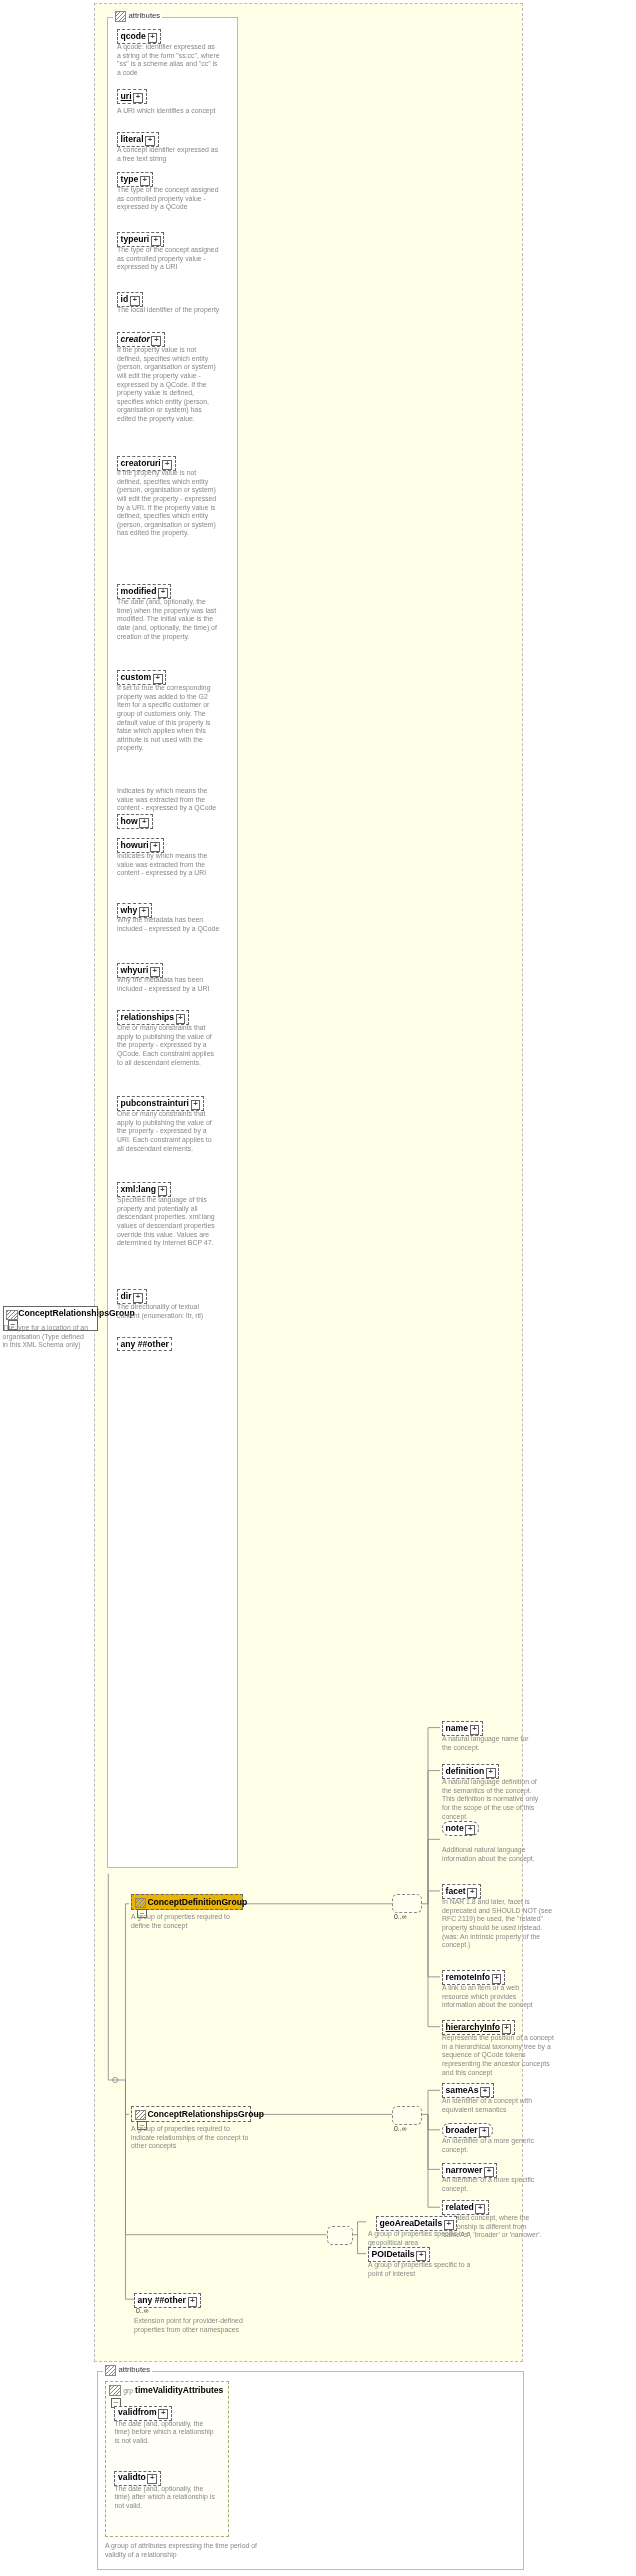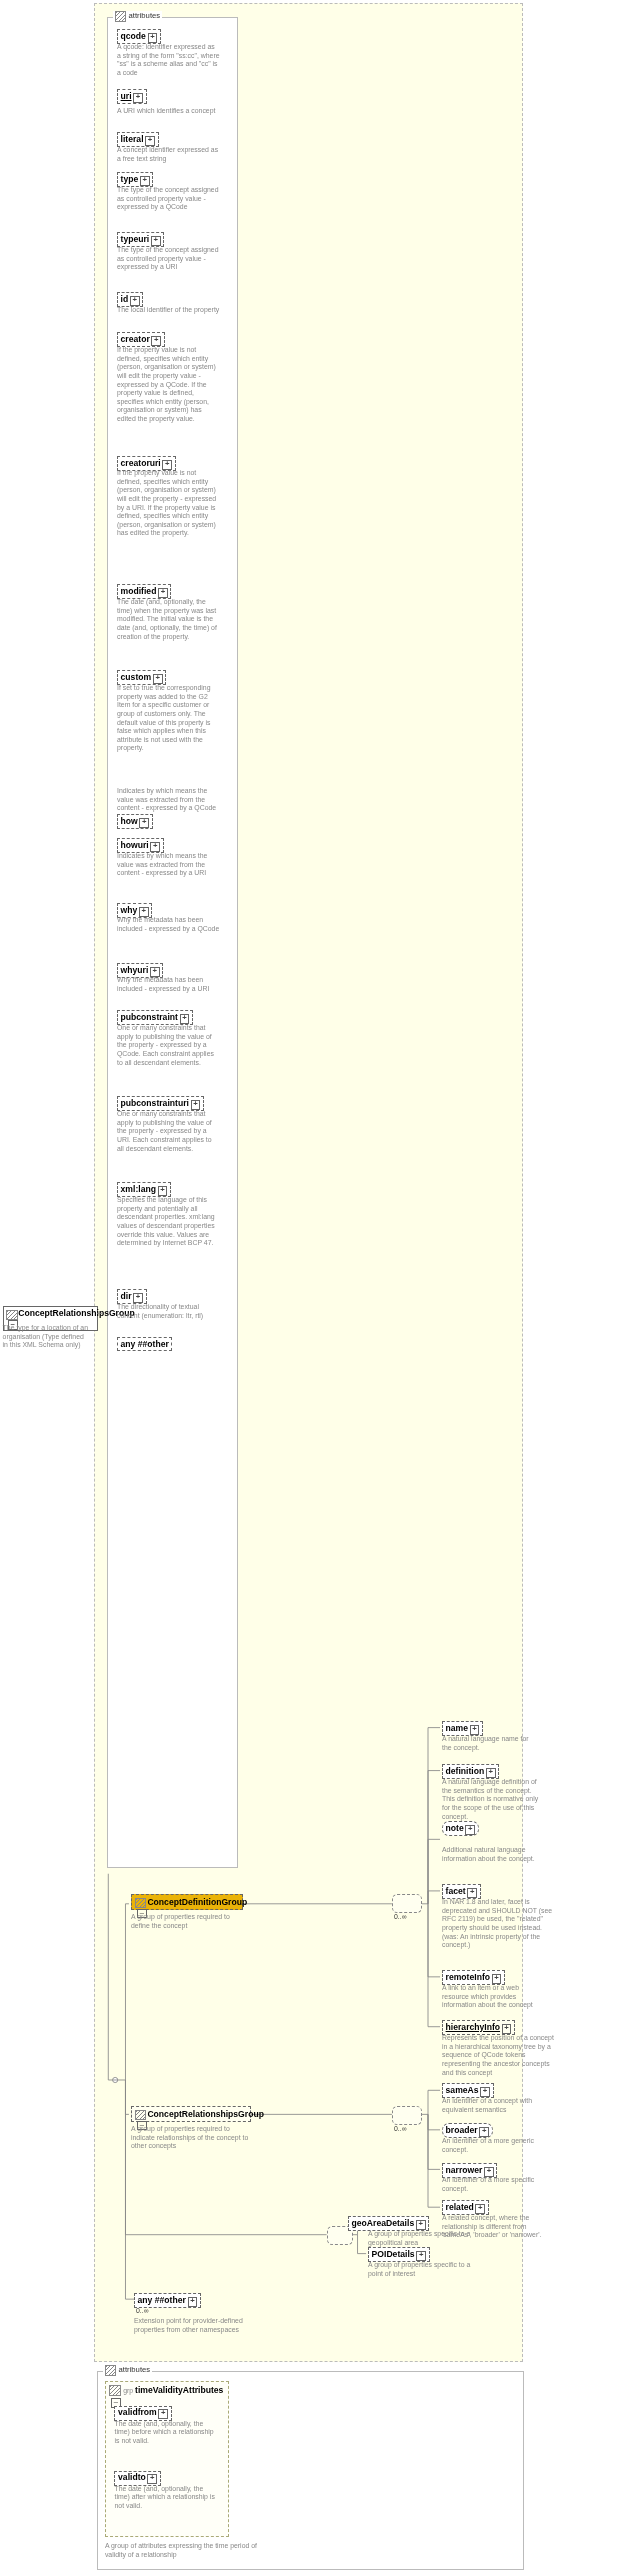--- a/index.html
+++ b/index.html
@@ -123,21 +123,21 @@
 
   <div class="field-box" style="left:117px; top:172px;"><span>type</span><span class="plus">+</span></div>
   <div class="desc" style="left:117px; top:186px; width:103px;">The type of the concept assigned as controlled property value - expressed by a QCode</div>
 
   <div class="field-box" style="left:117px; top:232px;"><span>typeuri</span><span class="plus">+</span></div>
   <div class="desc" style="left:117px; top:246px; width:103px;">The type of the concept assigned as controlled property value - expressed by a URI</div>
 
   <div class="field-box" style="left:117px; top:292px;"><span>id</span><span class="plus">+</span></div>
   <div class="desc" style="left:117px; top:306px; width:103px;">The local identifier of the property</div>
 
-  <div class="field-box" style="left:117px; top:332px;"><span>creator</span><span class="plus">+</span></div>
+  <div class="field-box" style="left:117px; top:332px;font-style:italic;"><span>creator</span><span class="plus">+</span></div>
   <div class="desc" style="left:117px; top:346px; width:103px;">If the property value is not defined, specifies which entity (person, organisation or system) will edit the property value - expressed by a QCode. If the property value is defined, specifies which entity (person, organisation or system) has edited the property value.</div>
 
   <div class="field-box" style="left:117px; top:456px;"><span>creatoruri</span><span class="plus">+</span></div>
   <div class="desc" style="left:117px; top:469px; width:103px;">If the property value is not defined, specifies which entity (person, organisation or system) will edit the property - expressed by a URI. If the property value is defined, specifies which entity (person, organisation or system) has edited the property.</div>
 
   <div class="field-box" style="left:117px; top:584px;"><span>modified</span><span class="plus">+</span></div>
   <div class="desc" style="left:117px; top:598px; width:103px;">The date (and, optionally, the time) when the property was last modified. The initial value is the date (and, optionally, the time) of creation of the property.</div>
 
   <div class="field-box" style="left:117px; top:670px;"><span>custom</span><span class="plus">+</span></div>
   <div class="desc" style="left:117px; top:684px; width:103px;">If set to true the corresponding property was added to the G2 Item for a specific customer or group of customers only. The default value of this property is false which applies when this attribute is not used with the property.</div>
@@ -147,21 +147,21 @@
 
   <div class="field-box" style="left:117px; top:838px;"><span>howuri</span><span class="plus">+</span></div>
   <div class="desc" style="left:117px; top:852px; width:103px;">Indicates by which means the value was extracted from the content - expressed by a URI</div>
 
   <div class="field-box" style="left:117px; top:903px;"><span>why</span><span class="plus">+</span></div>
   <div class="desc" style="left:117px; top:916px; width:103px;">Why the metadata has been included - expressed by a QCode</div>
 
   <div class="field-box" style="left:117px; top:963px;"><span>whyuri</span><span class="plus">+</span></div>
   <div class="desc" style="left:117px; top:976px; width:103px;">Why the metadata has been included - expressed by a URI</div>
 
-  <div class="field-box" style="left:117px; top:1010px;"><span>pubconstraint</span><span class="plus">+</span></div>
+  <div class="field-box" style="left:117px; top:1010px;"><span>relationships</span><span class="plus">+</span></div>
   <div class="desc" style="left:117px; top:1024px; width:103px;">One or many constraints that apply to publishing the value of the property - expressed by a QCode. Each constraint applies to all descendant elements.</div>
 
   <div class="field-box" style="left:117px; top:1096px;"><span>pubconstrainturi</span><span class="plus">+</span></div>
   <div class="desc" style="left:117px; top:1110px; width:103px;">One or many constraints that apply to publishing the value of the property - expressed by a URI. Each constraint applies to all descendant elements.</div>
 
   <div class="field-box" style="left:117px; top:1182px;"><span>xml:lang</span><span class="plus">+</span></div>
   <div class="desc" style="left:117px; top:1196px; width:103px;">Specifies the language of this property and potentially all descendant properties. xml:lang values of descendant properties override this value. Values are determined by Internet BCP 47.</div>
 
   <div class="field-box" style="left:117px; top:1289px;"><span>dir</span><span class="plus">+</span></div>
   <div class="desc" style="left:117px; top:1303px; width:103px;">The directionality of textual content (enumeration: ltr, rtl)</div>
@@ -240,21 +240,21 @@
   <div class="desc" style="left:442px; top:2137px; width:103px;">An identifier of a more generic concept.</div>
 
   <div class="field-box" style="left:442px; top:2163px; border-style:dashed;"><span>narrower</span><span class="plus">+</span></div>
   <div class="desc" style="left:442px; top:2176px; width:103px;">An identifier of a more specific concept.</div>
 
   <div class="field-box" style="left:442px; top:2200px; border-style:dashed;"><span>related</span><span class="plus">+</span></div>
   <div class="desc" style="left:442px; top:2214px; width:112px;">A related concept, where the relationship is different from 'sameAs', 'broader' or 'narrower'.</div>
 
   <div style="position:absolute; left:327px; top:2226px; width:24px; height:17px; border:0.9px dashed #888; background:#fffff0; border-radius:5.2px;"></div>
 
-  <div class="field-box" style="left:348px; top:2216px; border-style:dashed;"><span>geoAreaDetails</span><span class="plus">+</span></div>
+  <div class="field-box" style="left:376px; top:2216px; border-style:dashed;"><span>geoAreaDetails</span><span class="plus">+</span></div>
   <div class="desc" style="left:368px; top:2230px; width:103px;">A group of properties specific to a geopolitical area</div>
 
   <div class="field-box" style="left:368px; top:2247px; border-style:dashed;"><span>POIDetails</span><span class="plus">+</span></div>
   <div class="desc" style="left:368px; top:2261px; width:103px;">A group of properties specific to a point of interest</div>
 
   <div class="field-box" style="left:134px; top:2293px; border-style:dashed;"><span>any ##other</span><span class="plus">+</span></div>
   <div class="card" style="left:136px; top:2307px;">0..∞</div>
   <div class="desc" style="left:134px; top:2317px; width:112px;">Extension point for provider-defined properties from other namespaces</div>
 
   <div class="attr-sec-2">

